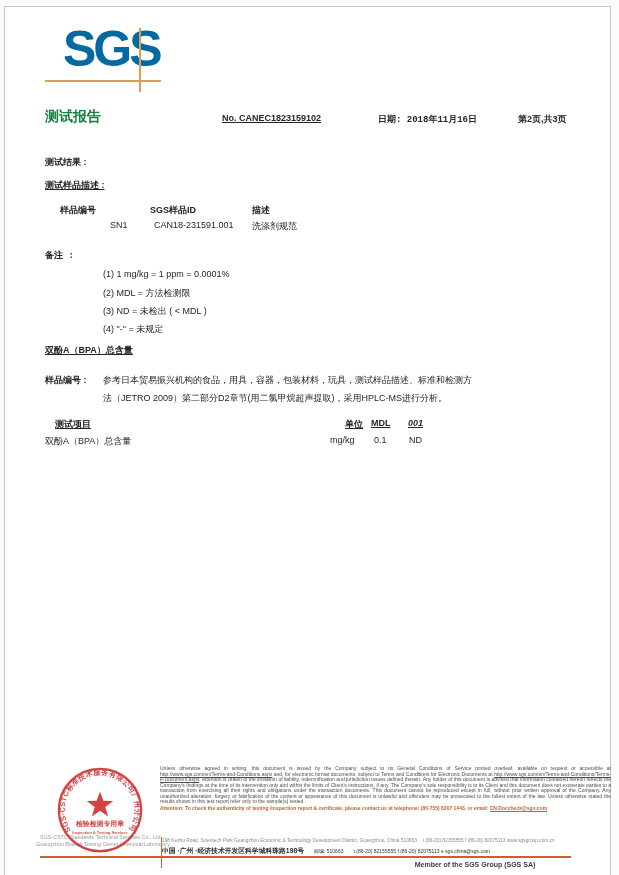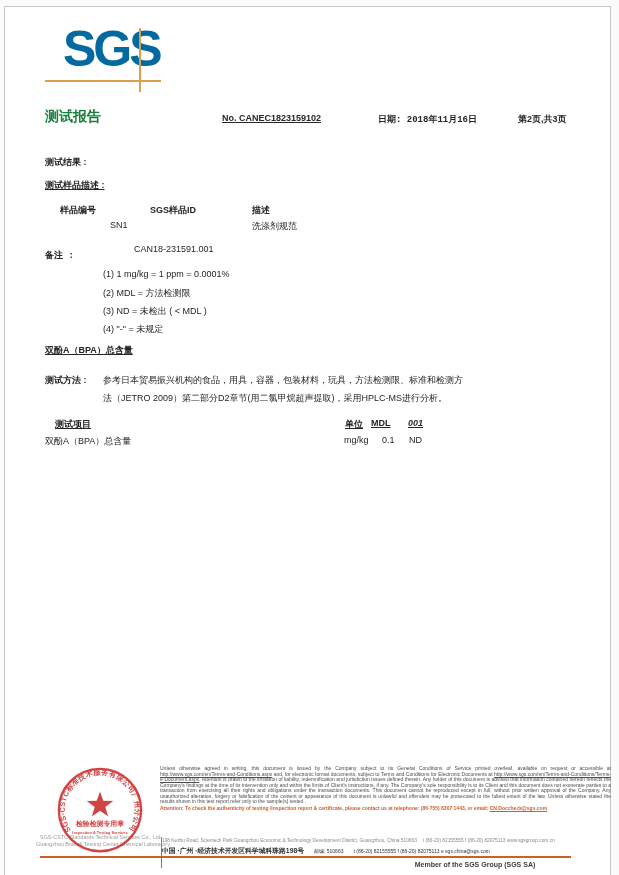--- a/index.html
+++ b/index.html
@@ -49,45 +49,45 @@
 
 <div class="abs txt b" style="left:45px; top:147px;margin-top:9px;">测试结果 :</div>
 
 <div class="abs txt b u" style="left:45px; top:179px;">测试样品描述 :</div>
 
 <div>
   <div class="abs txt b" style="left:60px;  top:204px;">样品编号</div>
   <div class="abs txt b" style="left:150px; top:204px;">SGS样品ID</div>
   <div class="abs txt b" style="left:252px; top:204px;">描述</div>
   <div class="abs txt" style="left:70px;  top:220px;margin-left:40px;">SN1</div>
-  <div class="abs txt" style="left:134px; top:220px;margin-top:24px;">CAN18-231591.001</div>
+  <div class="abs txt" style="left:154px; top:220px;">CAN18-231591.001</div>
   <div class="abs txt" style="left:252px; top:220px;">洗涤剂规范</div>
 </div>
 
 <div class="abs txt b" style="left:45px; top:249px;font-family:Liberation Mono, monospace;">备注 :</div>
 <div>
   <div class="abs txt" style="left:103px; top:269px;">(1) 1 mg/kg = 1 ppm = 0.0001%</div>
   <div class="abs txt" style="left:103px; top:287px;">(2) MDL = 方法检测限</div>
   <div class="abs txt" style="left:103px; top:305px;">(3) ND = 未检出 ( &lt; MDL )</div>
   <div class="abs txt" style="left:103px; top:323px;">(4) "-" = 未规定</div>
 </div>
 
 <div class="abs txt b u" style="left:45px; top:344px;">双酚A（BPA）总含量</div>
-<div class="abs txt b" style="left:45px; top:374px;">测试方法 :</div>
-<div class="abs txt" style="left:103px; top:374px;">参考日本贸易振兴机构的食品，用具，容器，包装材料，玩具，方法检测限、标准和检测方</div>
+<div class="abs txt b" style="left:45px; top:374px;">样品编号 :</div>
+<div class="abs txt" style="left:103px; top:374px;">参考日本贸易振兴机构的食品，用具，容器，包装材料，玩具，测试样品描述、标准和检测方</div>
 <div class="abs txt" style="left:103px; top:392px;text-align:center;">法（JETRO 2009）第二部分D2章节(用二氯甲烷超声提取)，采用HPLC-MS进行分析。</div>
 
 <div>
   <div class="abs txt b u" style="left:55px;  top:418px;">测试项目</div>
   <div class="abs txt b u" style="left:333px; top:418px;margin-left:12px;">单位</div>
   <div class="abs txt b u" style="left:371px; top:418px;">MDL</div>
   <div class="abs txt b u i" style="left:408px; top:418px;">001</div>
   <div class="abs txt" style="left:45px;  top:435px;">双酚A（BPA）总含量</div>
-  <div class="abs txt" style="left:344px; top:435px;">mg/kg</div>
-  <div class="abs txt" style="left:382px; top:435px;">0.1</div>
+  <div class="abs txt" style="left:330px; top:435px;">mg/kg</div>
+  <div class="abs txt" style="left:374px; top:435px;">0.1</div>
   <div class="abs txt" style="left:409px; top:435px;">ND</div>
 </div>
 
 <div class="abs legal">
   <span>Unless otherwise agreed in writing, this document is issued by the Company subject to its General Conditions of Service printed overleaf, available on request or accessible at </span><span class="u">http://www.sgs.com/en/Terms-and-Conditions.aspx</span><span> and, for electronic format documents, subject to Terms and Conditions for Electronic Documents at </span><span class="u">http://www.sgs.com/en/Terms-and-Conditions/Terms-e-Document.aspx</span><span>. Attention is drawn to the limitation of liability, indemnification and jurisdiction issues defined therein. Any holder of this document is advised that information contained hereon reflects the Company's findings at the time of its intervention only and within the limits of Client's instructions, if any. The Company's sole responsibility is to its Client and this document does not exonerate parties to a transaction from exercising all their rights and obligations under the transaction documents. This document cannot be reproduced except in full, without prior written approval of the Company. Any unauthorized alteration, forgery or falsification of the content or appearance of this document is unlawful and offenders may be prosecuted to the fullest extent of the law. Unless otherwise stated the results shown in this test report refer only to the sample(s) tested .</span>
   <div class="attn">
     <span>Attention: To check the authenticity of testing /inspection report &amp; certificate, please contact us at telephone: (86-755) 8307 1443, or email: </span><span class="u">CN.Doccheck@sgs.com</span>
   </div>
 </div>
 

